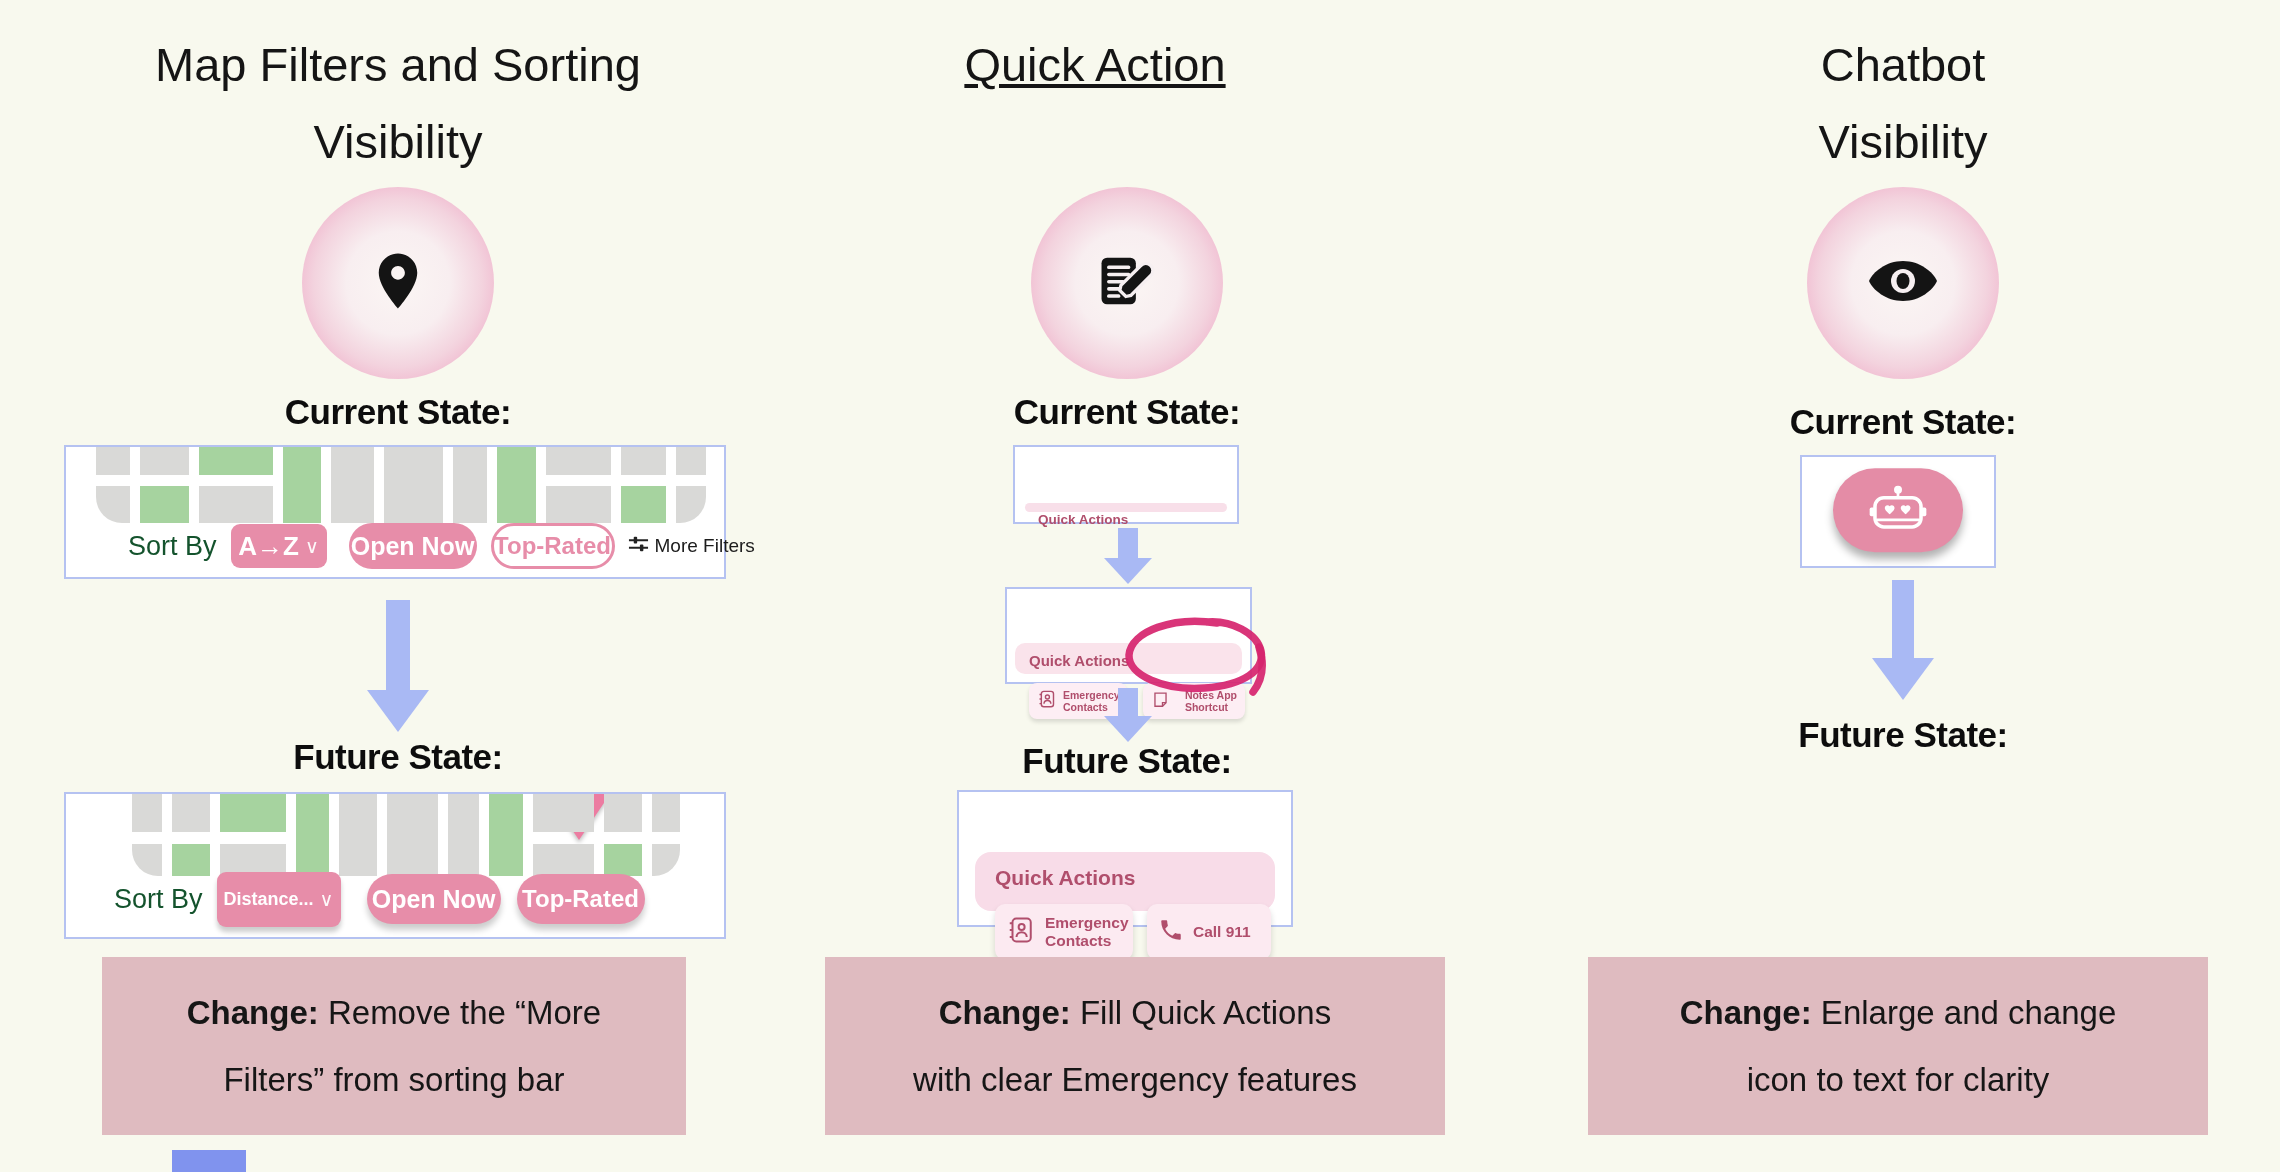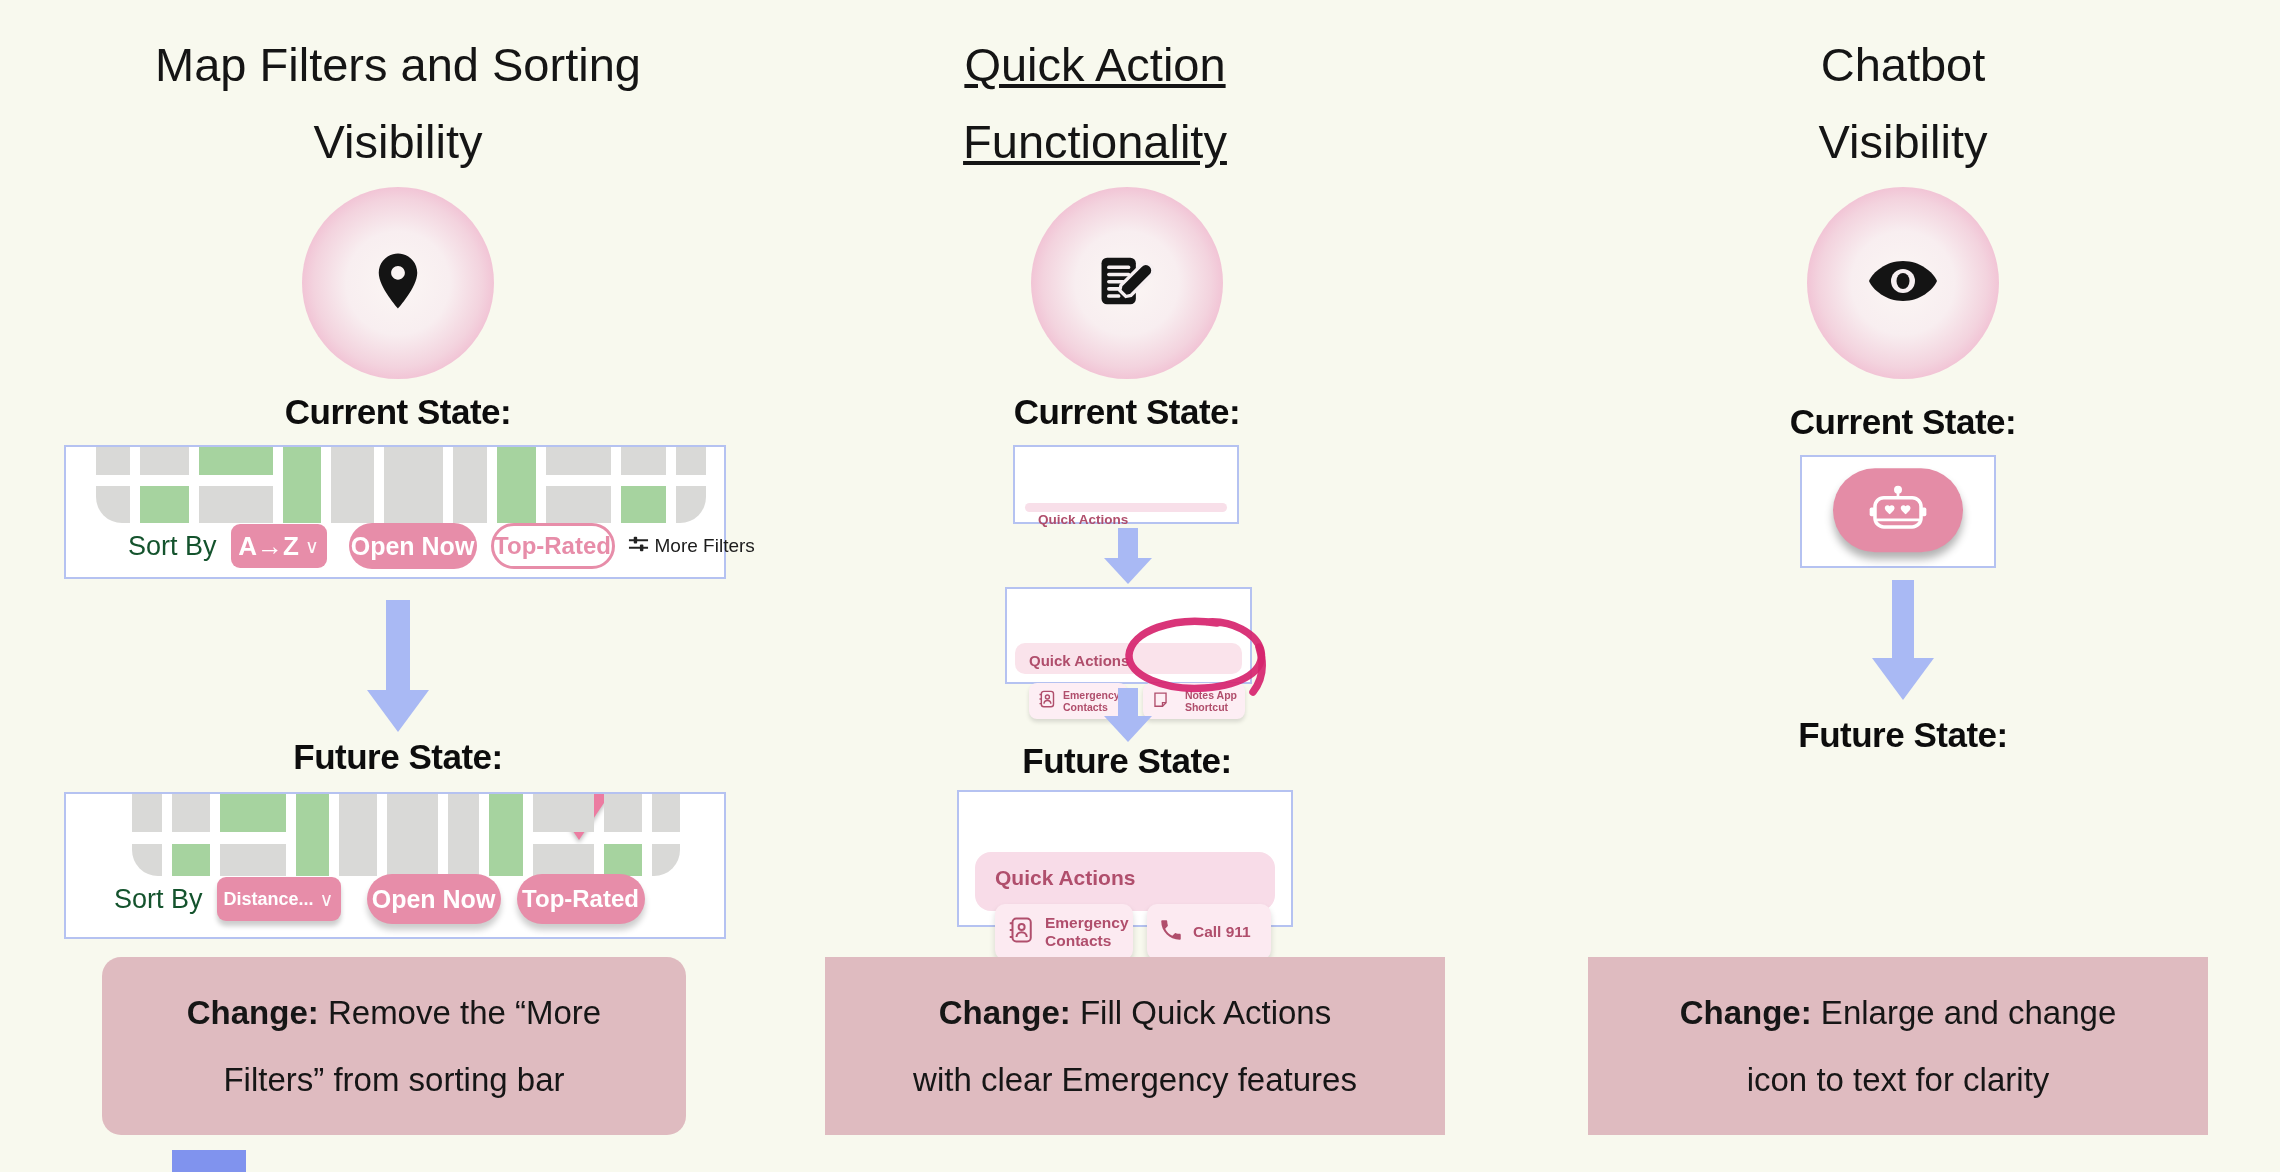--- a/index.html
+++ b/index.html
@@ -51,21 +51,21 @@
     border-right:31px solid transparent;border-top:46px solid var(--triangle-pink);
     filter:drop-shadow(0 3px 2px rgba(0,0,0,.25));}
 
   .sort-bar{position:absolute;display:flex;align-items:center;}
   #sort-bar-current{left:62px;bottom:8px;height:46px;}
   #sort-bar-future{left:48px;bottom:12px;height:52px;}
   .sort-label{font-size:27px;color:#14532d;margin-right:14px;white-space:nowrap;}
   .btn-sort{background:var(--pink-button);color:#fff;font-weight:bold;border-radius:9px;
     display:flex;align-items:center;justify-content:center;gap:6px;}
   #btn-az{width:96px;height:44px;font-size:26px;}
-  #btn-distance{width:124px;height:44px;font-size:18px;box-shadow:0 5px 5px rgba(0,0,0,.2);}
+  #btn-distance{width:124px;height:55px;font-size:18px;box-shadow:0 5px 5px rgba(0,0,0,.2);}
   .chev{font-size:19px;font-weight:400;opacity:.95;}
   .pill{border-radius:26px;display:flex;align-items:center;justify-content:center;font-weight:bold;white-space:nowrap;}
   #btn-open-current{width:128px;height:46px;background:var(--pink-button);color:#fff;font-size:25px;margin-left:22px;}
   #btn-top-current{width:124px;height:46px;background:#fff;border:3px solid var(--pink-button);
     color:var(--pink-button);font-size:24px;margin-left:14px;}
   #btn-open-future{width:134px;height:50px;background:var(--pink-button);color:#fff;font-size:25px;
     margin-left:26px;box-shadow:0 6px 6px rgba(0,0,0,.2);}
   #btn-top-future{width:128px;height:50px;background:var(--pink-button);color:#fff;font-size:24px;
     margin-left:16px;box-shadow:0 6px 6px rgba(0,0,0,.2);}
   .more-filters{display:flex;align-items:center;margin-left:13px;gap:6px;font-size:19px;color:#1c1c1c;white-space:nowrap;}
@@ -78,21 +78,21 @@
   #arrow2a{left:1104px;top:528px;} #arrow2a .arrow-shaft{width:20px;height:30px;}
   #arrow2a .arrow-head{border-left:24px solid transparent;border-right:24px solid transparent;border-top:26px solid var(--arrow-blue);}
   #arrow2b{left:1104px;top:688px;} #arrow2b .arrow-shaft{width:20px;height:28px;}
   #arrow2b .arrow-head{border-left:24px solid transparent;border-right:24px solid transparent;border-top:26px solid var(--arrow-blue);}
   #arrow3{left:1872px;top:580px;} #arrow3 .arrow-shaft{width:22px;height:78px;}
   #arrow3 .arrow-head{border-left:31px solid transparent;border-right:31px solid transparent;border-top:42px solid var(--arrow-blue);}
 
   .change-box{position:absolute;top:957px;height:178px;background:var(--change-box-bg);
     display:flex;flex-direction:column;align-items:center;justify-content:center;
     font-size:33px;color:#161616;line-height:67px;text-align:center;}
-  #change1{left:102px;width:584px;border-radius:19px;} #change2{left:817px;width:620px;margin-left:8px;} #change3{left:1588px;width:620px;}
+  #change1{left:102px;width:584px;} #change2{left:817px;width:620px;margin-left:8px;} #change3{left:1588px;width:620px;}
   .change-line b{font-weight:bold;}
 
   .qa-panel{position:absolute;background:var(--panel-pink);border-radius:12px;margin-top:48px;}
   #qa-panel-current{left:10px;top:8px;right:10px;bottom:10px;}
   #qa-panel-middle{left:8px;top:6px;right:8px;bottom:8px;border-radius:10px;background:#fae3eb;}
   #qa-panel-future{left:16px;top:12px;right:16px;bottom:14px;border-radius:16px;background:#f8dce8;}
   .qa-title{position:absolute;font-weight:bold;color:var(--rose-text);}
   #qa-panel-current .qa-title{top:9px;left:13px;font-size:13.5px;}
   #qa-panel-middle .qa-title{top:9px;left:14px;font-size:15px;}
   #qa-panel-future .qa-title{top:14px;left:20px;font-size:21px;}
@@ -261,21 +261,20 @@
     </div>
   </div>
 
   <div class="change-box" id="change1">
     <div class="change-line"><b>Change:</b><span> Remove the “More</span></div>
     <div class="change-line">Filters” from sorting bar</div>
   </div>
 
   <div class="col-title" id="title2">
     <div>Quick Action</div>
-    <div>Functionality</div>
   </div>
 
   <div class="icon-badge" id="badge2">
     <span>
       <svg width="62" height="62" viewBox="0 0 56 56">
         <rect x="5" y="7" width="31" height="42" rx="5" fill="#141414"></rect>
         <rect x="10" y="14" width="21" height="3.2" rx="1.5" fill="#f6eff1"></rect>
         <rect x="10" y="20.5" width="21" height="3.2" rx="1.5" fill="#f6eff1"></rect>
         <rect x="10" y="27" width="16" height="3.2" rx="1.5" fill="#f6eff1"></rect>
         <rect x="10" y="33.5" width="16" height="3.2" rx="1.5" fill="#f6eff1"></rect>

